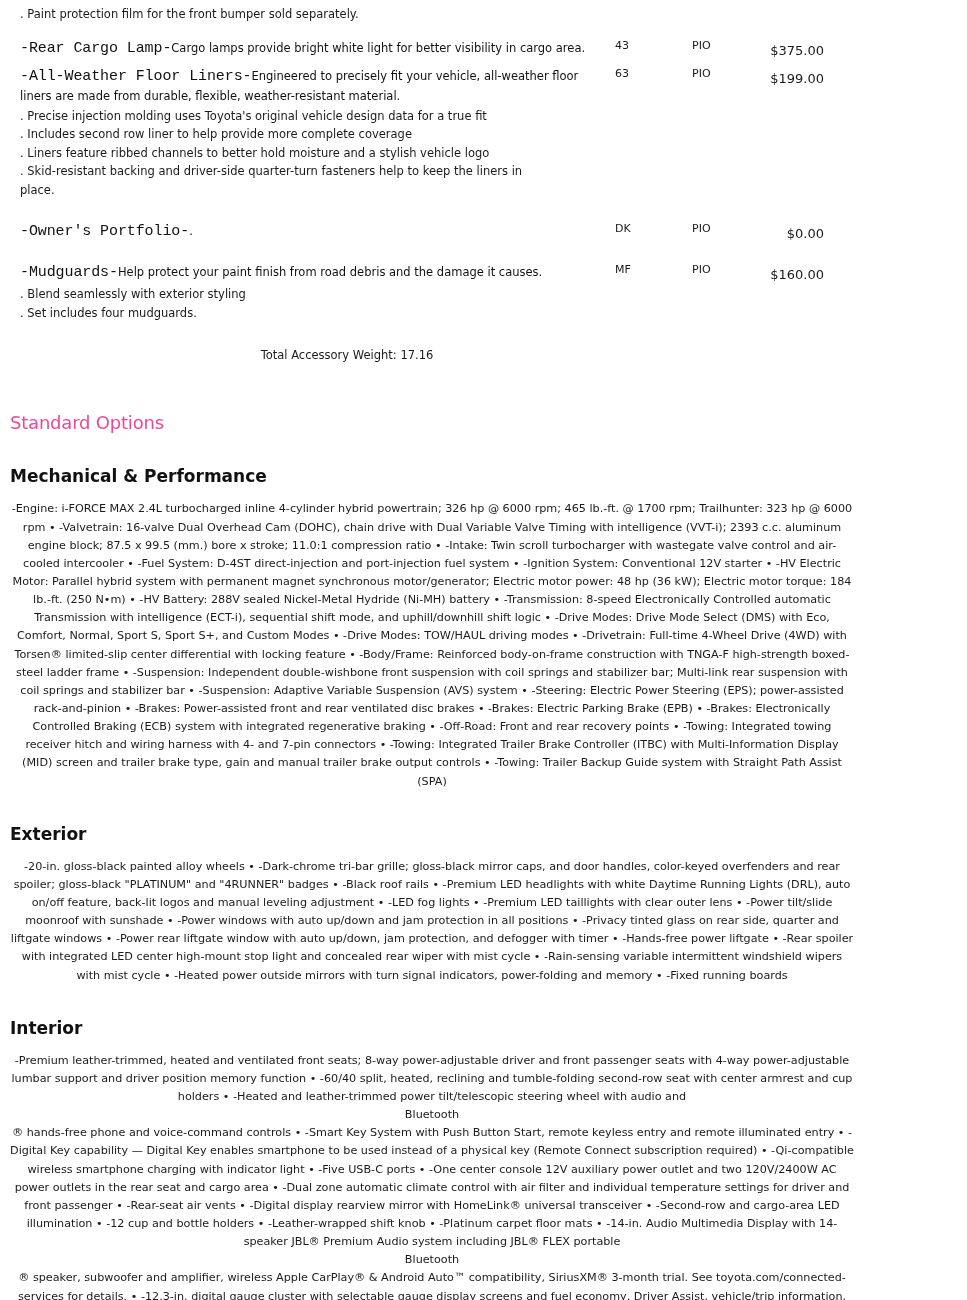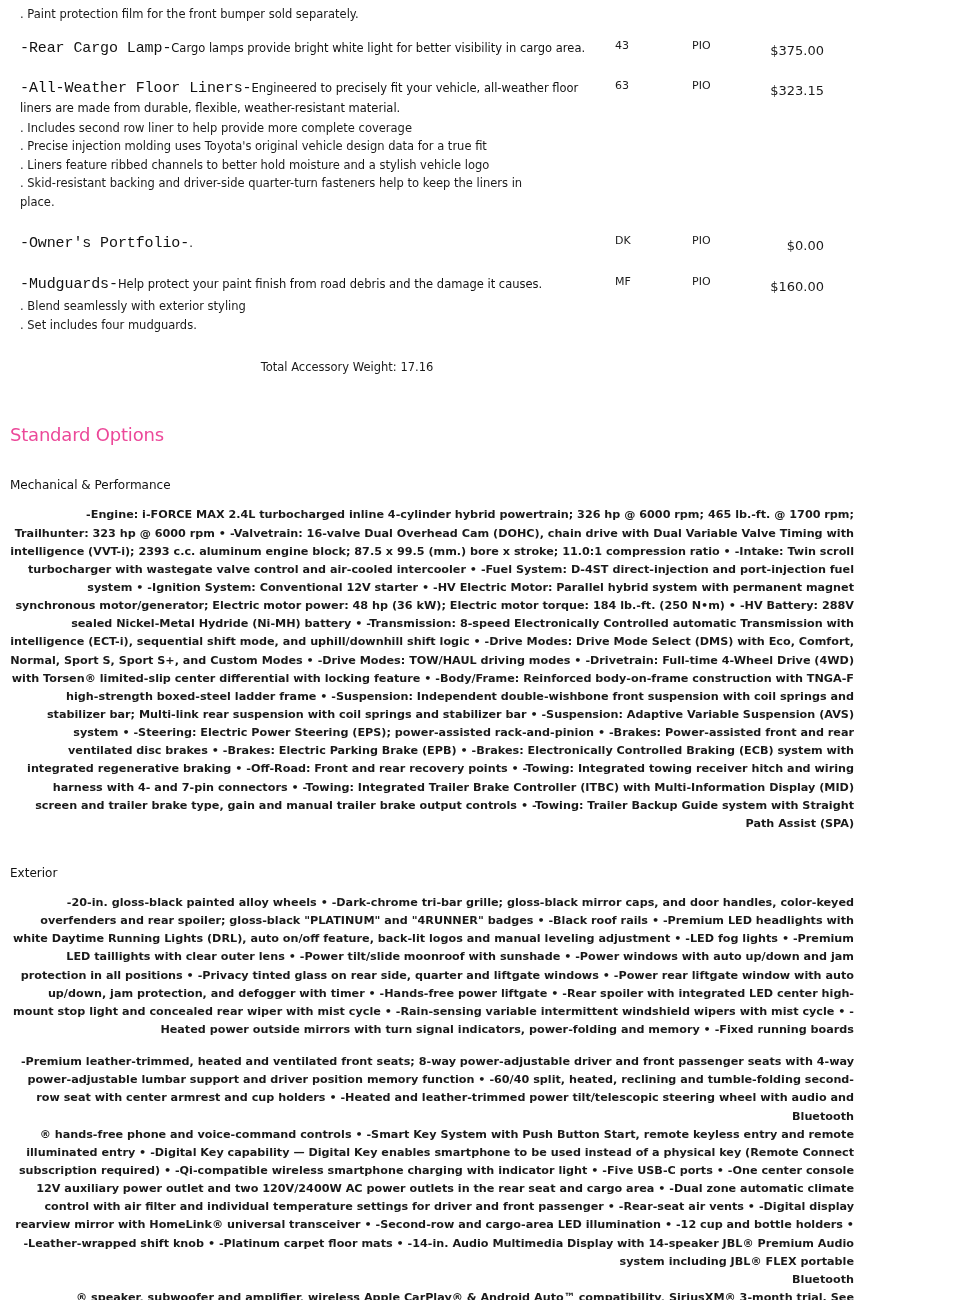--- a/index.html
+++ b/index.html
@@ -95,32 +95,31 @@
 
   
   .std-heading {
     font-size: 18px;
     font-weight: 400;
     letter-spacing: -0.2px;
     margin: 50px 0 0 10px;
     color: #ec4899;
   }
   .sub-heading {
-    font-size: 12px;
-    font-weight: 400;
+    font-size: 17px;
+    font-weight: 700;
     margin: 33px 0 0 10px;
     color: #111;
   }
   .spec-para {
     font-size: 11.2px;
     line-height: 1.62;
     margin: 14px 10px 0 10px;
-    text-align: right;
+    text-align: center;
     color: #1a1a1a;
-    font-weight: bold;
   }
   .spec-para .nl { display: block; }
 </style>
 </head>
 <body>
 
 <div class="page">
 
   <div class="acc-section">
 
@@ -128,33 +127,33 @@
 
     <div class="acc-row">
       <div class="body">
         <div class="acc-title-line"><span class="acc-title">-Rear Cargo Lamp-</span><span class="acc-desc">Cargo lamps provide bright white light for better visibility in cargo area.</span></div>
       </div>
       <div class="col-code">43</div>
       <div class="col-type">PIO</div>
       <div class="col-price">$375.00</div>
     </div>
 
-    <div class="acc-row" style="margin-top:16px;">
+    <div class="acc-row" style="margin-top:4px;">
       <div class="body">
         <div class="acc-title-line"><span class="acc-title">-All-Weather Floor Liners-</span><span class="acc-desc">Engineered to precisely fit your vehicle, all-weather floor liners are made from durable, flexible, weather-resistant material.</span></div>
         <div class="acc-bullets">
+          <div>.  Precise injection molding uses Toyota's original vehicle design data for a true fit</div>
           <div>. Includes second row liner to help provide more complete coverage</div>
-          <div>.  Precise injection molding uses Toyota's original vehicle design data for a true fit</div>
           <div>. Liners feature ribbed channels to better hold moisture and a stylish vehicle logo</div>
           <div style="white-space:normal; width:520px;">. Skid-resistant backing and driver-side quarter-turn fasteners help to keep the liners in place.</div>
         </div>
       </div>
       <div class="col-code">63</div>
       <div class="col-type">PIO</div>
-      <div class="col-price">$323.15</div>
+      <div class="col-price">$199.00</div>
     </div>
 
     <div class="acc-row" style="margin-top:20px;">
       <div class="body">
         <div class="acc-title-line"><span class="acc-title">-Owner's Portfolio-</span><span class="acc-desc">.</span></div>
       </div>
       <div class="col-code">DK</div>
       <div class="col-type">PIO</div>
       <div class="col-price">$0.00</div>
     </div>
@@ -177,20 +176,21 @@
 
   <div>
     <div class="std-heading">Standard Options</div>
 
     <div class="sub-heading">Mechanical &amp; Performance</div>
     <div class="spec-para">-Engine: i-FORCE MAX 2.4L turbocharged inline 4-cylinder hybrid powertrain; 326 hp @ 6000 rpm; 465 lb.-ft. @ 1700 rpm; Trailhunter: 323 hp @ 6000 rpm • -Valvetrain: 16-valve Dual Overhead Cam (DOHC), chain drive with Dual Variable Valve Timing with intelligence (VVT-i); 2393 c.c. aluminum engine block; 87.5 x 99.5 (mm.) bore x stroke; 11.0:1 compression ratio • -Intake: Twin scroll turbocharger with wastegate valve control and air-cooled intercooler • -Fuel System: D-4ST direct-injection and port-injection fuel system • -Ignition System: Conventional 12V starter • -HV Electric Motor: Parallel hybrid system with permanent magnet synchronous motor/generator; Electric motor power: 48 hp (36 kW); Electric motor torque: 184 lb.-ft. (250 N•m) • -HV Battery: 288V sealed Nickel-Metal Hydride (Ni-MH) battery • -Transmission: 8-speed Electronically Controlled automatic Transmission with intelligence (ECT-i),  sequential shift mode, and uphill/downhill shift logic • -Drive Modes: Drive Mode Select (DMS) with Eco, Comfort, Normal, Sport S, Sport S+, and Custom Modes • -Drive Modes: TOW/HAUL driving modes  • -Drivetrain: Full-time 4-Wheel Drive (4WD) with Torsen® limited-slip center differential with locking feature • -Body/Frame: Reinforced body-on-frame construction with TNGA-F high-strength boxed-steel ladder frame • -Suspension: Independent double-wishbone front suspension with coil springs and stabilizer bar; Multi-link rear suspension with coil springs and stabilizer bar • -Suspension: Adaptive Variable Suspension (AVS) system • -Steering: Electric Power Steering (EPS); power-assisted rack-and-pinion • -Brakes: Power-assisted front and rear ventilated disc brakes • -Brakes: Electric Parking Brake (EPB) • -Brakes: Electronically Controlled Braking (ECB) system with integrated regenerative braking • -Off-Road: Front and rear recovery points • -Towing: Integrated towing receiver hitch and wiring harness with 4- and 7-pin connectors  • -Towing: Integrated Trailer Brake Controller (ITBC) with Multi-Information Display (MID) screen and trailer brake type, gain and manual trailer brake output controls • -Towing: Trailer Backup Guide system with Straight Path Assist (SPA)</div>
 
     <div class="sub-heading">Exterior</div>
     <div class="spec-para">-20-in. gloss-black painted alloy wheels • -Dark-chrome tri-bar grille; gloss-black mirror caps, and door handles, color-keyed overfenders and rear spoiler; gloss-black "PLATINUM" and "4RUNNER" badges • -Black roof rails • -Premium LED headlights with white Daytime Running Lights (DRL), auto on/off feature, back-lit logos and manual leveling adjustment • -LED fog lights • -Premium LED taillights with clear outer lens • -Power tilt/slide moonroof with sunshade • -Power windows with auto up/down and jam protection in all positions • -Privacy tinted glass on rear side, quarter and liftgate windows • -Power rear liftgate window with auto up/down,  jam protection, and defogger with timer • -Hands-free power liftgate  • -Rear spoiler with integrated LED center high-mount stop light and concealed rear wiper with mist cycle • -Rain-sensing variable intermittent windshield wipers with mist cycle • -Heated power outside mirrors with turn signal indicators, power-folding and memory • -Fixed running boards</div>
 
+    <div class="sub-heading">Interior</div>
     <div class="spec-para">
       <span>-Premium leather-trimmed, heated and ventilated front seats; 8-way power-adjustable driver and front passenger seats with 4-way power-adjustable lumbar support and driver position memory function • -60/40 split, heated, reclining and tumble-folding second-row seat with center armrest and cup holders • -Heated and leather-trimmed power tilt/telescopic steering wheel with audio and</span>
       <span class="nl">Bluetooth</span>
       <span class="nl">®  hands-free phone and voice-command controls • -Smart Key System with Push Button Start, remote keyless entry and remote illuminated entry • -Digital Key capability — Digital Key enables smartphone to be used instead of a physical key (Remote Connect  subscription required) • -Qi-compatible wireless smartphone charging  with indicator light • -Five USB-C ports  • -One center console 12V auxiliary power outlet   and two 120V/2400W AC power outlets in the rear seat and cargo area • -Dual zone automatic climate control with air filter and individual temperature settings for driver and front passenger • -Rear-seat air vents • -Digital display rearview mirror with HomeLink®  universal transceiver • -Second-row and cargo-area LED illumination • -12 cup and bottle holders • -Leather-wrapped shift knob • -Platinum carpet floor mats  • -14-in. Audio Multimedia Display with 14-speaker JBL® Premium Audio system including JBL® FLEX portable</span>
       <span class="nl">Bluetooth</span>
       <span class="nl">®  speaker, subwoofer and amplifier, wireless Apple CarPlay® &amp; Android Auto™ compatibility, SiriusXM® 3-month trial. See toyota.com/connected-services for details. • -12.3-in. digital gauge cluster with selectable gauge display screens and fuel economy, Driver Assist, vehicle/trip information, and warning messages • -Head-Up Display (HUD)</span>
     </div>
 
   </div>
 

